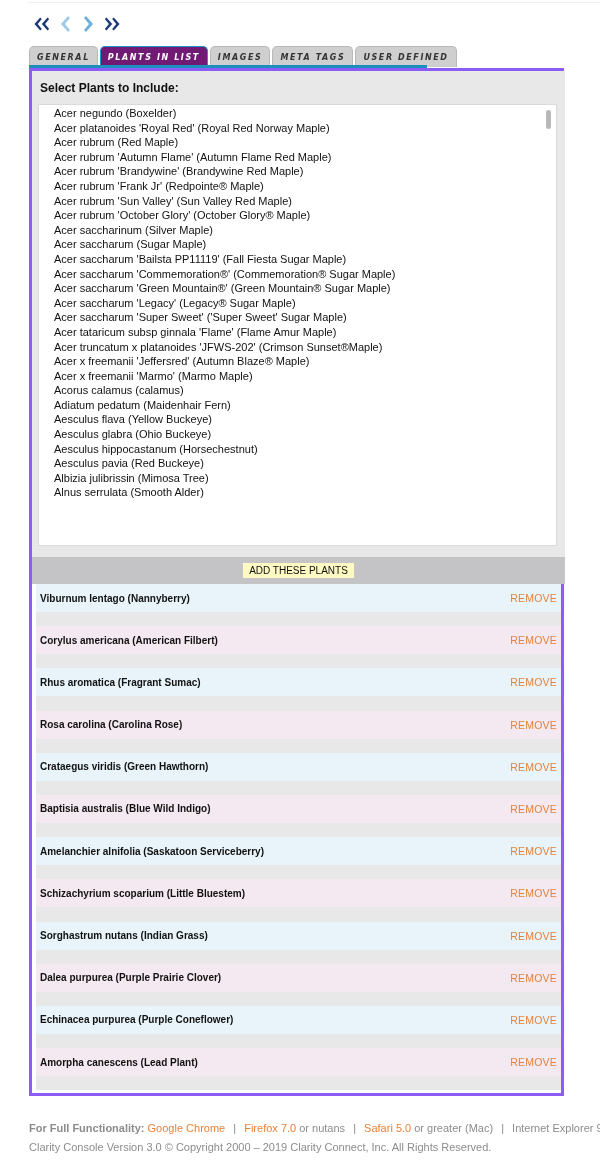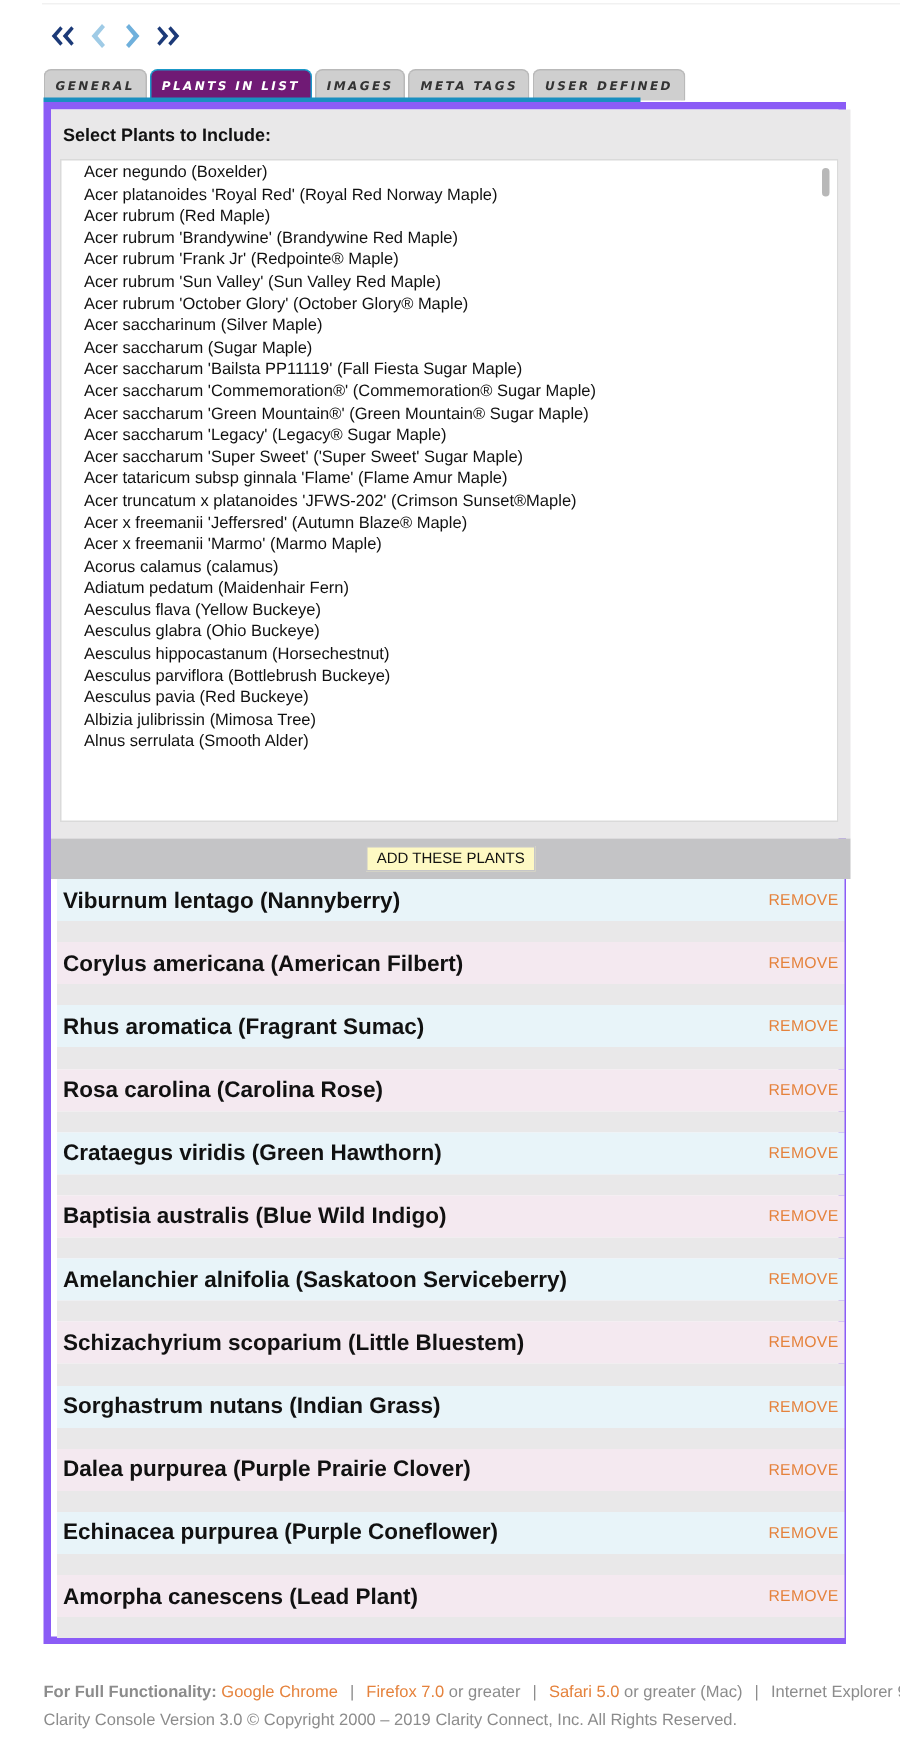--- a/index.html
+++ b/index.html
@@ -14,40 +14,40 @@
 
   .tabs { position: absolute; left: 29px; top: 46px; display: flex; gap: 2px; height: 21px; }
   .tab { height: 21px; padding: 0 7px; display: flex; align-items: center; justify-content: center;
          background: #cfcfcf; border: 1px solid #b9b9b9; border-bottom: none; border-radius: 5px 5px 0 0;
          font-family: "DejaVu Sans", sans-serif; font-weight: bold; font-size: 8px; letter-spacing: 1.6px;
          color: #333; text-transform: uppercase; cursor: pointer; font-style: italic; }
   .tab.active { background: #701a75; color: #ffffff; border-color: #1a98c8; }
   .tabline { position: absolute; left: 29px; top: 65px; width: 398px; height: 3px; background: #1a8fc0; }
 
   .panel { position: absolute; left: 29px; top: 68px; width: 535px; height: 1028px;
-           border: 5px solid #8b5cf6; background: #ffffff; }
+           border: 3px solid #8b5cf6; background: #ffffff; }
   .select-area { position: absolute; left: 0; top: 0; width: 533px; height: 486px; background: #e9e8e9; }
   .select-title { position: absolute; left: 8px; top: 10px; font-size: 12px; font-weight: bold; color: #111; }
   .listbox { position: absolute; left: 6px; top: 33px; width: 519px; height: 442px; background: #ffffff;
              border: 1px solid #dadada; overflow: hidden; padding-left: 11px; }
   .listbox ul { list-style: none; padding: 1px 0 0 4px; }
   .listbox li { font-size: 11px; line-height: 14.6px; height: 14.6px; white-space: nowrap; color: #111; cursor: pointer; }
   .scrolltrack { position: absolute; right: 2px; top: 2px; width: 8px; height: 436px; }
   .scrollthumb { position: absolute; right: 3px; top: 3px; width: 5px; height: 19px; background: #b8b8b8; border-radius: 3px; }
 
   .add-bar { position: absolute; left: 0; top: 486px; width: 533px; height: 27px; background: #c4c4c6;
              display: flex; align-items: center; justify-content: center; }
   .add-btn { height: 17px; padding: 0 6px; background: #fef9c3; border: 1px solid #c6c6c8; font-size: 10px;
              color: #111; display: flex; align-items: center; cursor: pointer; }
 
   .plants { position: absolute; left: 4px; top: 513px; width: 525px; }
   .plant-row { height: 28px; display: flex; align-items: center; justify-content: space-between; padding: 0 4px; }
   .plant-row.blue { background: #e8f4f9; }
   .plant-row.pink { background: #f4e9f0; }
-  .plant-name { font-size: 15px; font-weight: bold; color: #111; text-align: right; }
+  .plant-name { font-size: 10px; font-weight: bold; color: #111; text-align: right; }
   .remove { font-size: 10.5px; color: #e5823c; cursor: pointer; letter-spacing: 0.2px; }
   .spacer { height: 14.2px; background: #e9e8e9; }
 
   .footer { position: absolute; left: 29px; top: 1119px; font-size: 11px; color: #8c8c8c; white-space: nowrap; line-height: 19px; }
   .footer .lbl { font-weight: bold; color: #8c8c8c; }
   .footer .lnk { color: #e5823c; cursor: pointer; }
   .footer .sep { margin: 0 5px; }
 </style>
 </head>
 <body>
@@ -89,41 +89,41 @@
 <div class="tabline"></div>
 
 <div class="panel">
   <div class="select-area">
     <div class="select-title">Select Plants to Include:</div>
     <div class="listbox">
       <ul id="plant-options">
           <li>Acer negundo (Boxelder)</li>
           <li>Acer platanoides 'Royal Red' (Royal Red Norway Maple)</li>
           <li>Acer rubrum (Red Maple)</li>
+          <li>Acer rubrum 'Autumn Flame' (Autumn Flame Red Maple)</li>
           <li>Acer rubrum 'Brandywine' (Brandywine Red Maple)</li>
           <li>Acer rubrum 'Frank Jr' (Redpointe® Maple)</li>
           <li>Acer rubrum 'Sun Valley' (Sun Valley Red Maple)</li>
           <li>Acer rubrum 'October Glory' (October Glory® Maple)</li>
           <li>Acer saccharinum (Silver Maple)</li>
           <li>Acer saccharum (Sugar Maple)</li>
           <li>Acer saccharum 'Bailsta PP11119' (Fall Fiesta Sugar Maple)</li>
           <li>Acer saccharum 'Commemoration®' (Commemoration® Sugar Maple)</li>
           <li>Acer saccharum 'Green Mountain®' (Green Mountain® Sugar Maple)</li>
           <li>Acer saccharum 'Legacy' (Legacy® Sugar Maple)</li>
           <li>Acer saccharum 'Super Sweet' ('Super Sweet' Sugar Maple)</li>
           <li>Acer tataricum subsp ginnala 'Flame' (Flame Amur Maple)</li>
           <li>Acer truncatum x platanoides 'JFWS-202' (Crimson Sunset®Maple)</li>
           <li>Acer x freemanii 'Jeffersred' (Autumn Blaze® Maple)</li>
           <li>Acer x freemanii 'Marmo' (Marmo Maple)</li>
           <li>Acorus calamus (calamus)</li>
           <li>Adiatum pedatum (Maidenhair Fern)</li>
           <li>Aesculus flava (Yellow Buckeye)</li>
           <li>Aesculus glabra (Ohio Buckeye)</li>
           <li>Aesculus hippocastanum (Horsechestnut)</li>
-          <li>Aesculus parviflora (Bottlebrush Buckeye)</li>
           <li>Aesculus pavia (Red Buckeye)</li>
           <li>Albizia julibrissin (Mimosa Tree)</li>
           <li>Alnus serrulata (Smooth Alder)</li>
         </ul>
       <div class="scrolltrack">
         <div class="scrollthumb"></div>
       </div>
     </div>
   </div>
 
@@ -194,21 +194,21 @@
       <div class="spacer"></div>
     </div>
 </div>
 
 <div class="footer">
   <div>
     <span class="lbl">For Full Functionality:</span>
     <span class="lnk">Google Chrome</span>
     <span class="sep">|</span>
     <span class="lnk">Firefox 7.0</span>
-    <span>or greater</span>
+    <span>or nutans</span>
     <span class="sep">|</span>
     <span class="lnk">Safari 5.0</span>
     <span>or greater (Mac)</span>
     <span class="sep">|</span>
     <span>Internet Explorer 9.0 or greater</span>
   </div>
   <div>Clarity Console Version 3.0 © Copyright 2000 – 2019 Clarity Connect, Inc. All Rights Reserved.</div>
 </div>
 
 </body></html>

